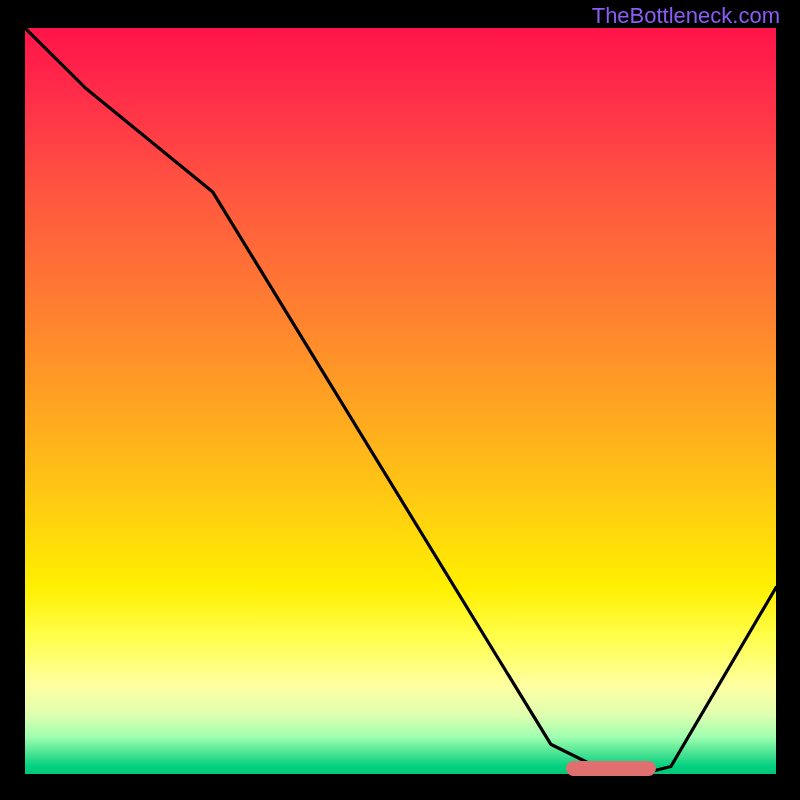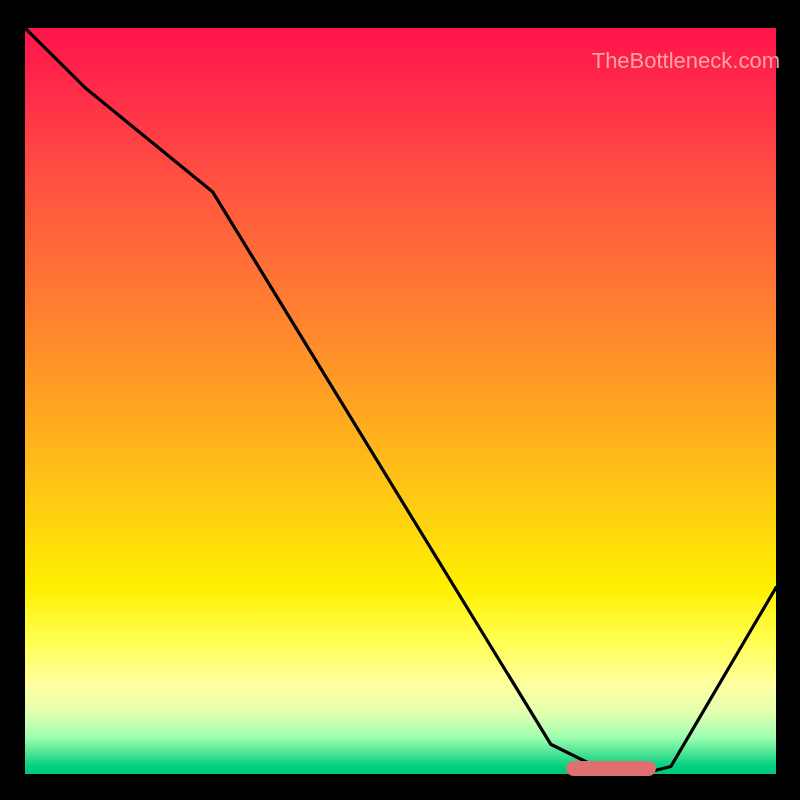--- a/index.html
+++ b/index.html
@@ -8,25 +8,24 @@
     width: 800px;
     height: 800px;
     background: #000;
     position: relative;
     font-family: Arial, sans-serif;
   }
   .attribution {
     position: absolute;
     top: 3px;
     right: 20px;
-    color: #fca5a5;
+    color: #8b5cf6;
     font-size: 22px;
     font-weight: 500;
     z-index: 10;
-    margin-top: 45px;
   }
   .plot-area {
     position: absolute;
     left: 25px;
     top: 28px;
     width: 751px;
     height: 746px;
   }
   .gradient-bg {
     position: absolute;

